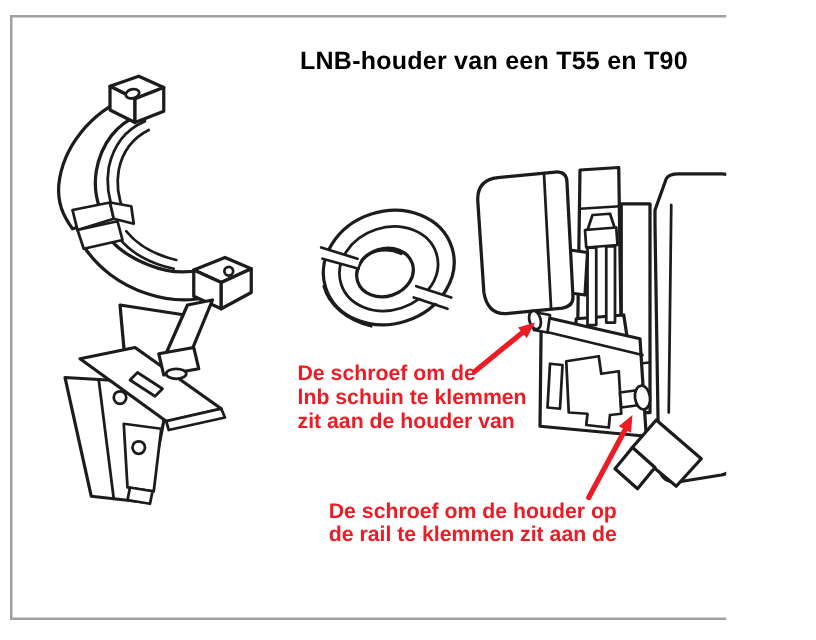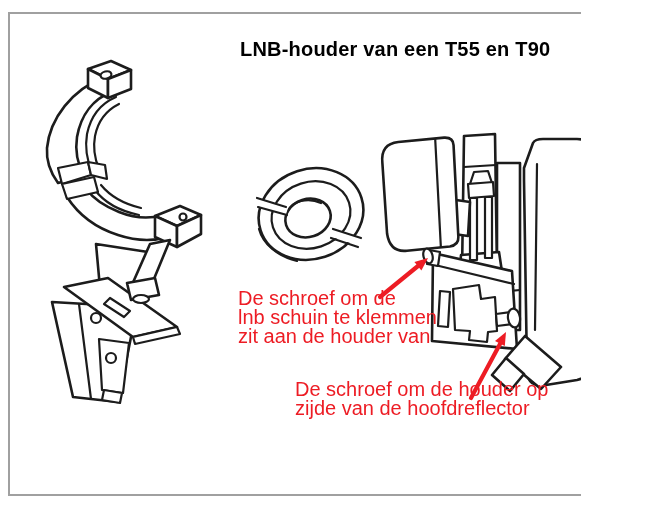--- a/index.html
+++ b/index.html
@@ -10,25 +10,25 @@
   .frame{
     position:absolute;left:8px;top:12px;width:635px;height:484px;
     box-sizing:border-box;border:2px solid var(--frame-border,#a0a0a0);
   }
   .title{
     position:absolute;left:240px;top:38px;
     font-weight:bold;font-size:20px;letter-spacing:0.2px;color:#000;
     white-space:nowrap;
   }
   .annot{
-    position:absolute;font-weight:normal;font-size:20px;line-height:19px;
+    position:absolute;font-weight:bold;font-size:17px;line-height:19px;
     color:var(--annotation-red,#ed1c24);white-space:nowrap;
   }
   .annot1{left:238px;top:289px;}
-  .annot2{left:263px;top:380px;margin-left:32px;}
+  .annot2{left:263px;top:399px;}
   svg.drawing{position:absolute;left:0;top:0;}
   .ln{fill:#fff;stroke:var(--drawing-line,#1c1c1c);stroke-width:2.6;stroke-linejoin:round;stroke-linecap:round;}
   .ln2{fill:#fff;stroke:var(--drawing-line,#1c1c1c);stroke-width:2.2;stroke-linejoin:round;stroke-linecap:round;}
   .op{fill:none;stroke:var(--drawing-line,#1c1c1c);stroke-width:2.2;stroke-linejoin:round;stroke-linecap:round;}
   .gap{fill:none;stroke:#fff;stroke-width:8;stroke-linecap:butt;}
   .redln{fill:none;stroke:var(--annotation-red,#ed1c24);stroke-width:4.2;stroke-linecap:round;}
   .redfill{fill:var(--annotation-red,#ed1c24);stroke:none;}
 </style>
 </head>
 <body>
@@ -146,16 +146,16 @@
   </svg>
 
   <div class="annot annot1">
     <div>De schroef om de</div>
     <div>lnb schuin te klemmen</div>
     <div>zit aan de houder van</div>
   </div>
 
   <div class="annot annot2">
     <div>De schroef om de houder op</div>
-    <div>zijde van de hoofdreflector</div>
+    <div>de rail te klemmen zit aan de</div>
   </div>
 
 </div>
 
 </body></html>

